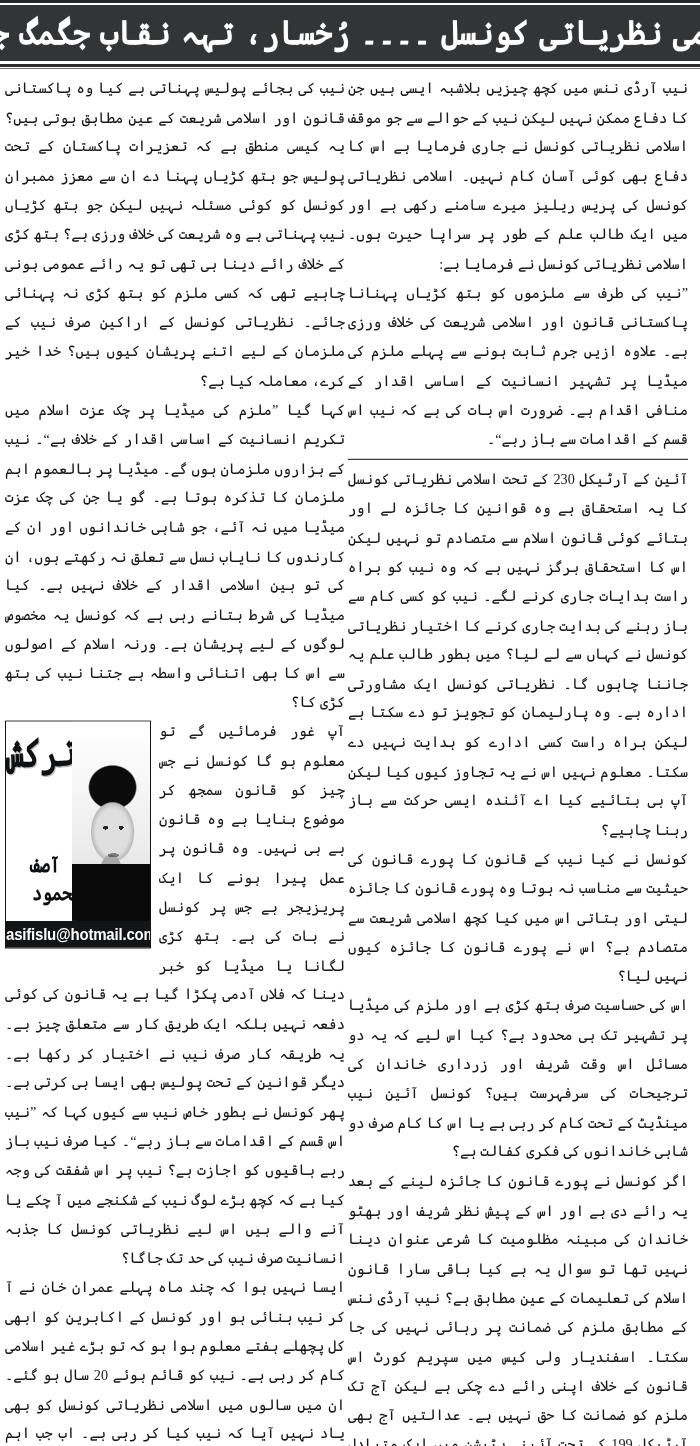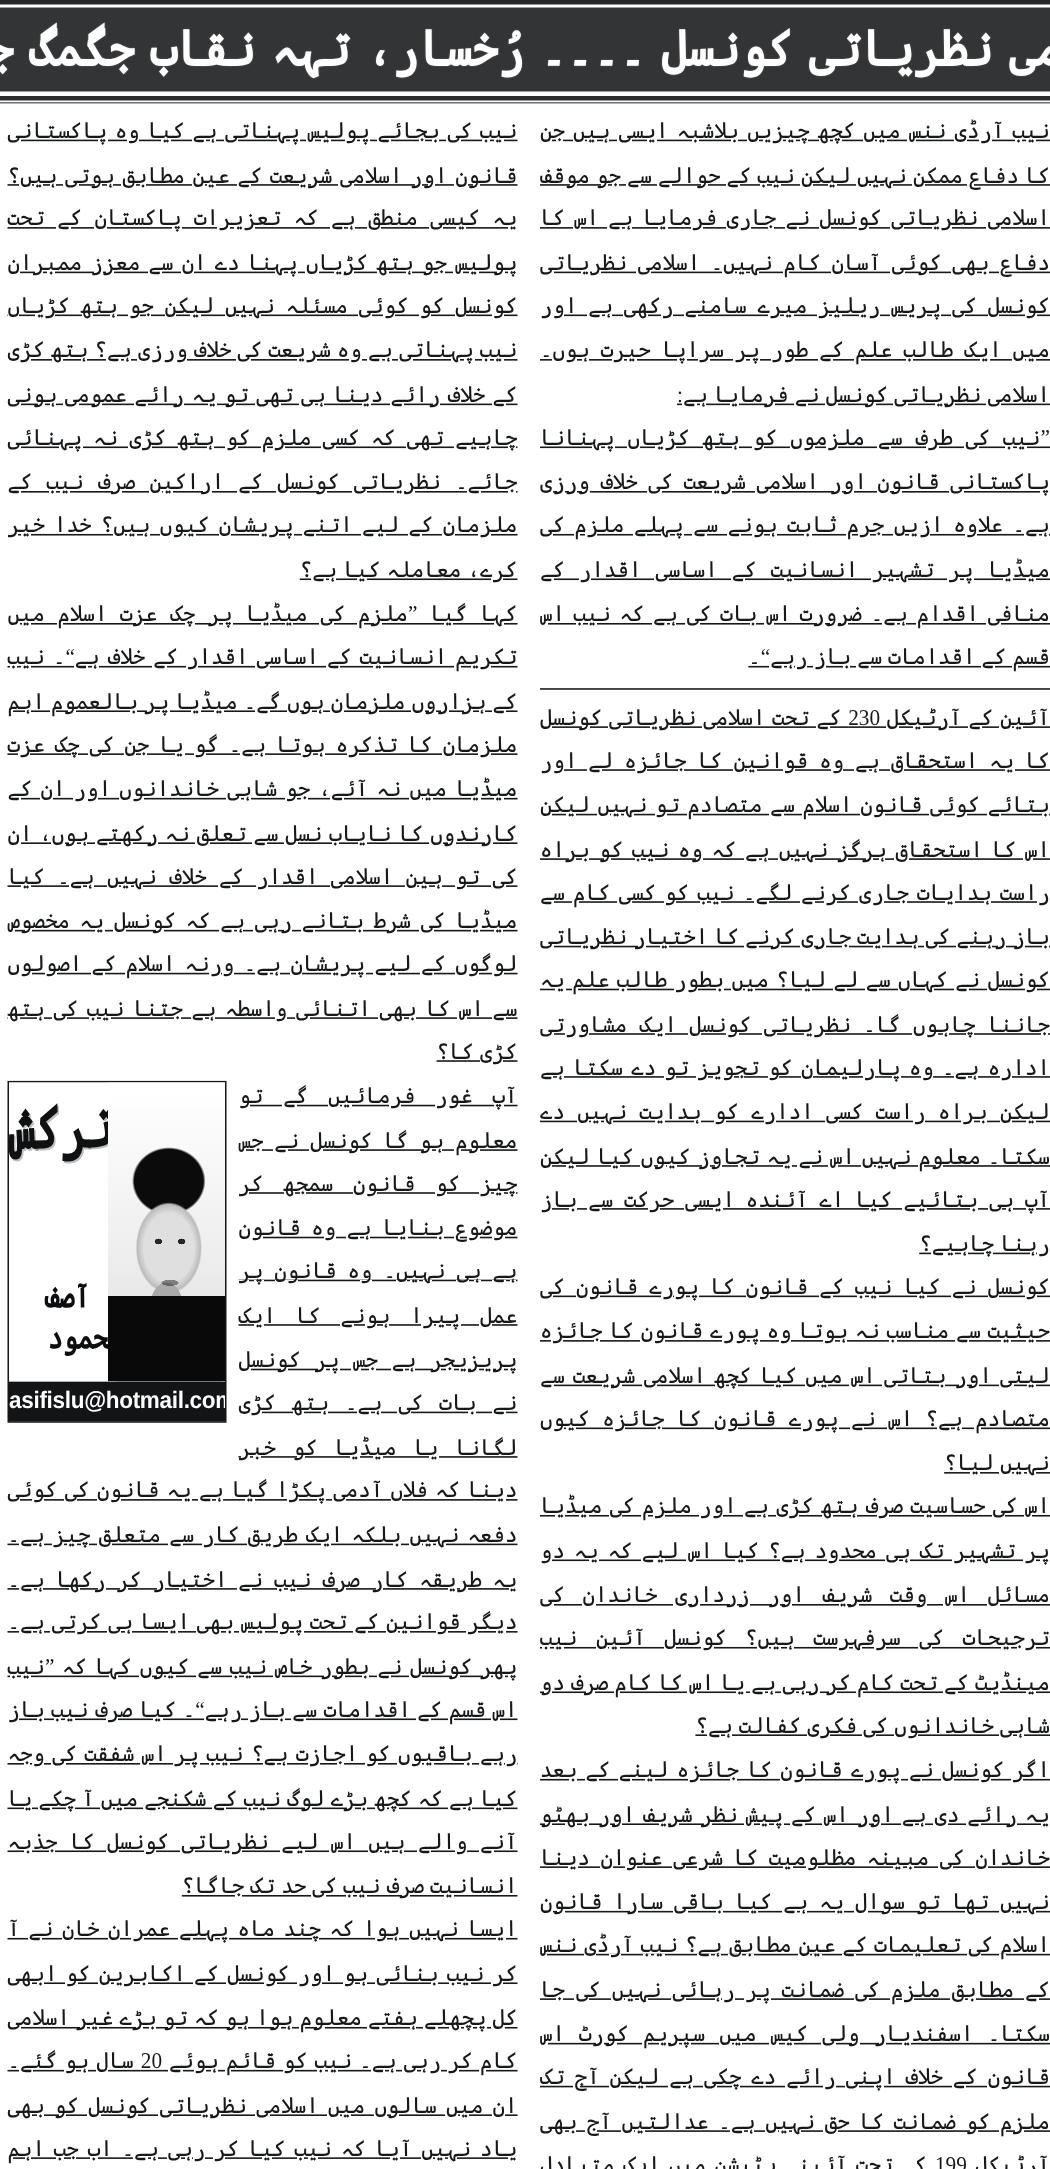--- a/index.html
+++ b/index.html
@@ -65,23 +65,22 @@
     left: 0;
     top: 74px;
     width: 700px;
     height: 1372px;
   }
   .col {
     position: absolute;
     top: 0;
     width: 340px;
     height: 1372px;
-    text-decoration: underline;
-  }
-  .col-right { right: 0; }
+  }
+  .col-right { right: 12px; }
   .col-left  { left: 5px; }
 
   .col-inner {
     font-size: 14.2px;
     line-height: 27.6px;
     text-align: justify;
     text-align-last: right;
     text-justify: inter-word;
     word-spacing: 0.5px;
     direction: rtl;

